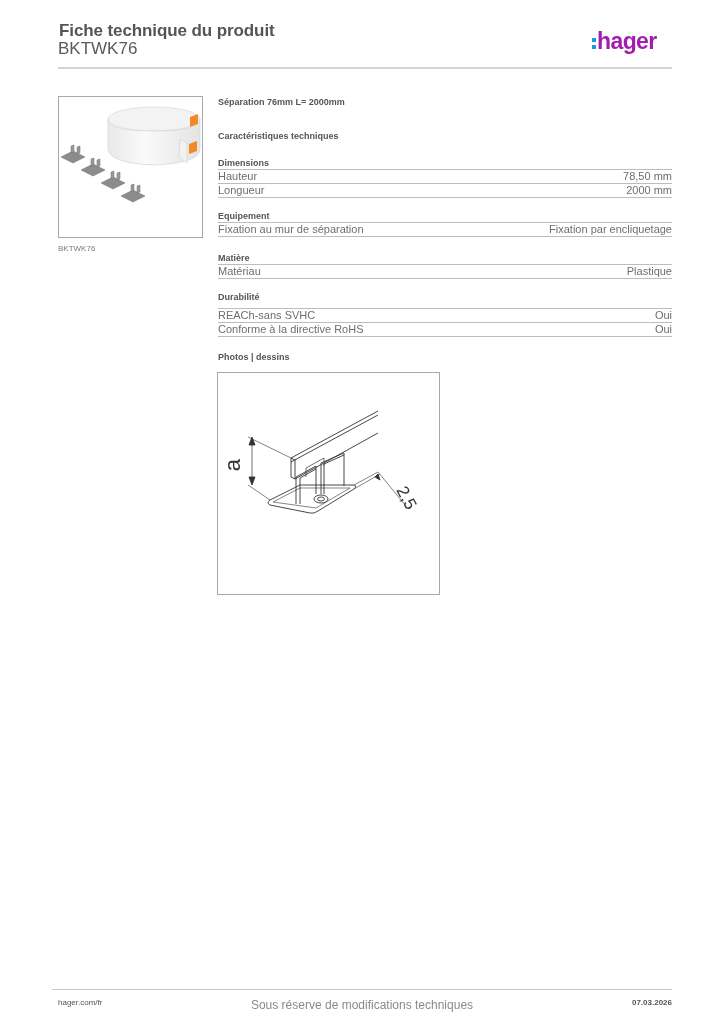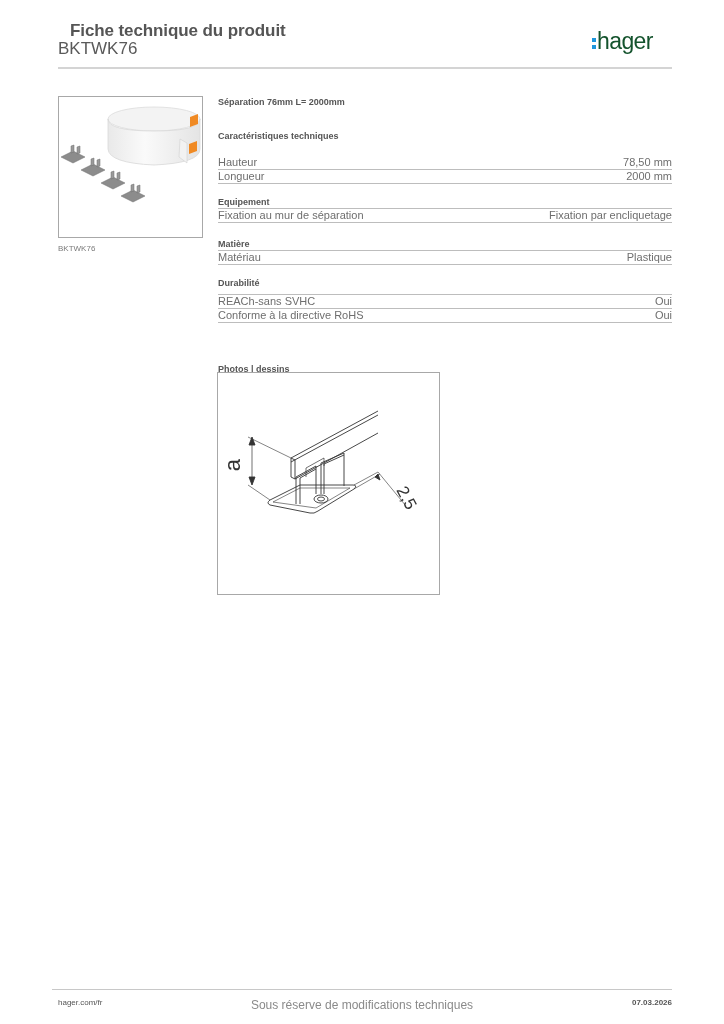--- a/index.html
+++ b/index.html
@@ -7,31 +7,31 @@
       width: 724px; height: 1024px;
       background: #ffffff;
       font-family: "Liberation Sans", sans-serif;
       color: #5a5a5a;
       overflow: hidden;
     }
     .page { position: relative; width: 724px; height: 1024px; }
 
     
     .doc-title {
-      position: absolute; left: 70px; top: 21px;
+      position: absolute; left: 59px; top: 21px;
       font-size: 17px; font-weight: bold; color: #555555;
       letter-spacing: -0.1px;
     }
     .doc-subtitle {
       position: absolute; left: 58px; top: 39px;
       font-size: 17px; color: #5a5a5a;
     }
     .logo {
       position: absolute; left: 592px; top: 28px;
-      font-size: 23px; font-weight: normal; color: #14532d;
+      font-size: 23px; font-weight: bold; color: #a21caf;
       letter-spacing: -0.6px;
       display: flex; align-items: center;
     }
     .logo-dots {
       display: inline-flex; flex-direction: column; justify-content: center;
       gap: 3px; margin-right: 1px; margin-top: 3px;
     }
     .logo-dots span { width: 4px; height: 4px; background: #1e96dc; display: block; }
     .header-rule {
       position: absolute; left: 58px; top: 67px; width: 614px; height: 2px;
@@ -69,21 +69,21 @@
     .group { margin-top: 14px; }
     .row {
       display: flex; justify-content: space-between;
       font-size: 11px; color: #6e6e6e;
       height: 14px; line-height: 13px;
       border-bottom: 1px solid #bdbdbd;
     }
 
     .photos-title {
       position: absolute; left: 218px; top: 352px;
-      font-size: 9px; font-weight: bold; color: #555; margin-top: 12px;
+      font-size: 9px; font-weight: bold; color: #555;
     }
     .drawing-box {
       position: absolute; left: 217px; top: 372px; width: 223px; height: 223px;
       border: 1px solid #a8a8a8; background: #fff;
     }
 
     
     .footer-rule {
       position: absolute; left: 52px; top: 989px; width: 620px; height: 1px;
       background: #c8c8c8;
@@ -150,20 +150,21 @@
       </g>
     </svg>
   </div>
   <div class="product-caption">BKTWK76</div>
 
   <div class="spec">
     <div class="spec-lead">Séparation 76mm L= 2000mm</div>
     <div class="spec-heading">Caractéristiques techniques</div>
 
     <div class="group" style="margin-top:14px">
+      <div class="group-title">Dimensions</div>
       <div class="row">
         <span>Hauteur</span>
         <span>78,50 mm</span>
       </div>
       <div class="row">
         <span>Longueur</span>
         <span>2000 mm</span>
       </div>
     </div>
 

